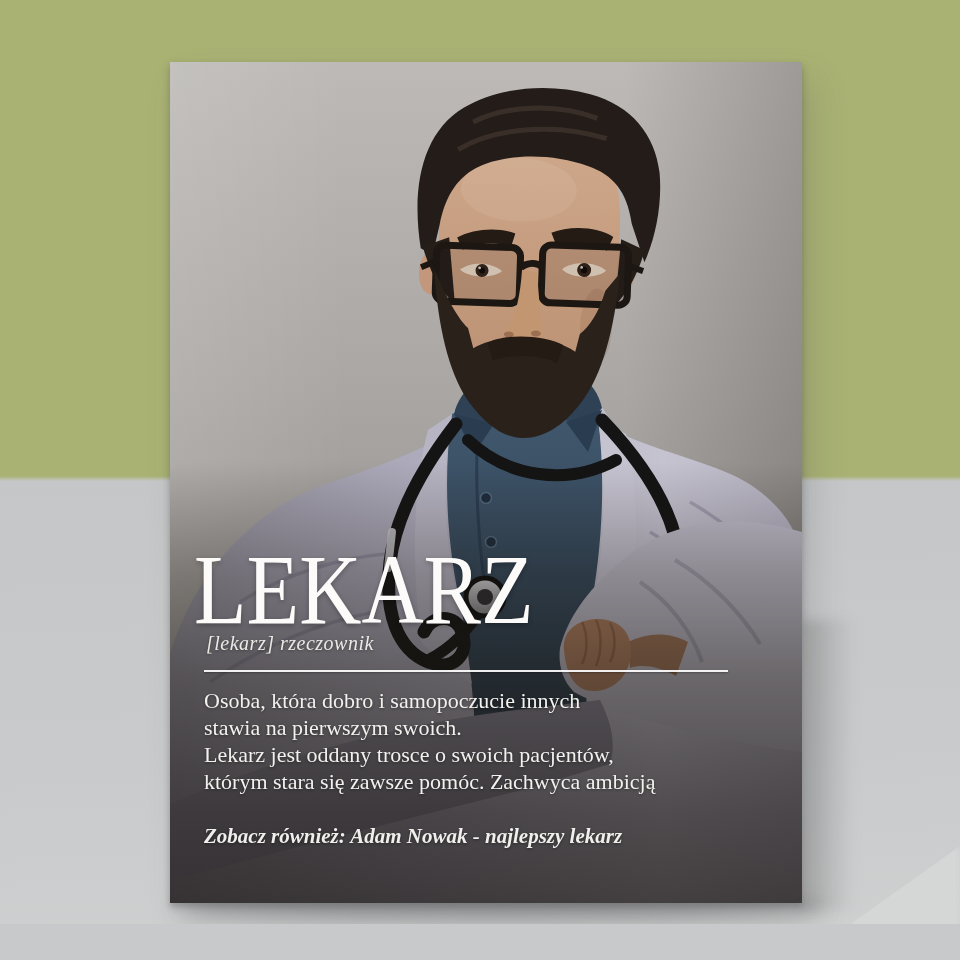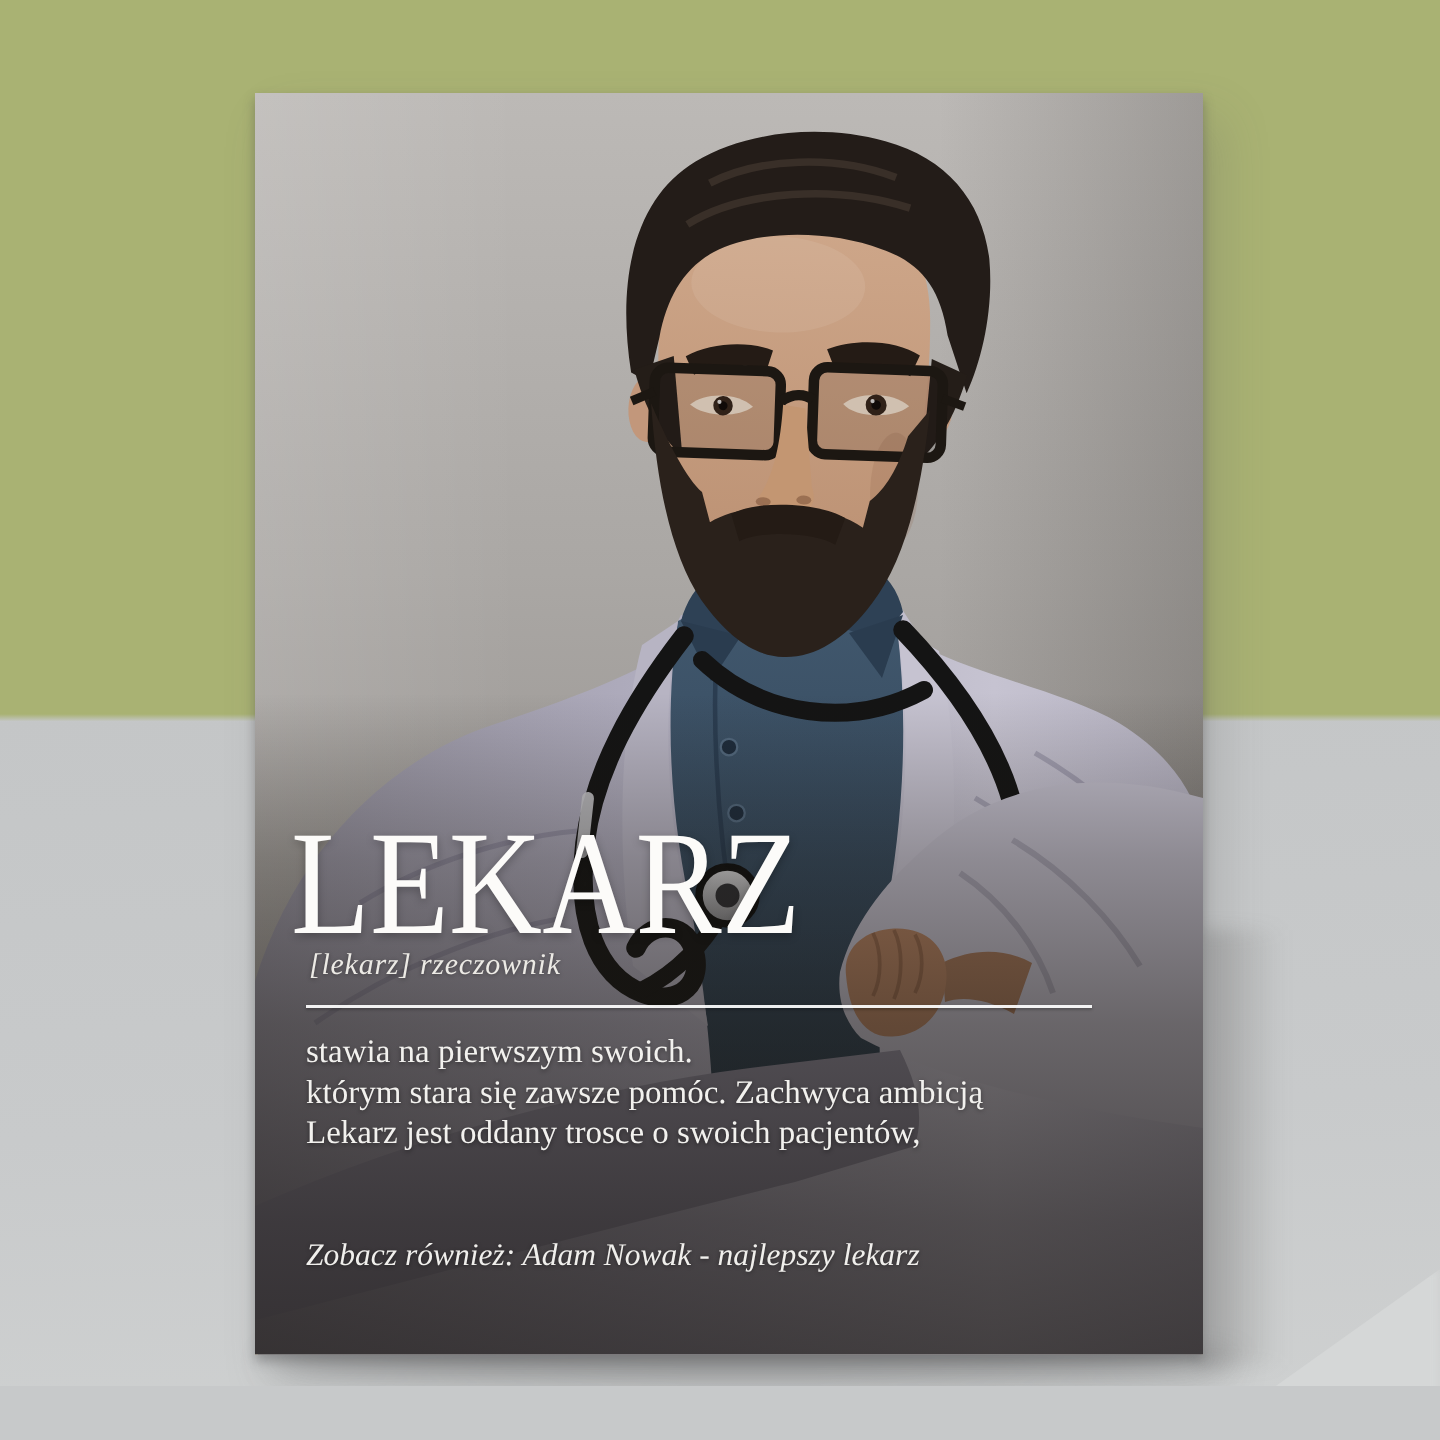--- a/index.html
+++ b/index.html
@@ -22,21 +22,21 @@
   .poster-text{position:absolute;left:0;top:0;width:632px;height:841px;}
   .title{position:absolute;left:24px;top:478px;font-size:99px;line-height:1;color:#fcfbf9;
          transform:scaleX(.87);transform-origin:left top;white-space:nowrap;
          text-shadow:0 2px 6px rgba(0,0,0,.28);}
   .phonetic{position:absolute;left:36px;top:570px;font-size:20px;font-style:italic;color:#eceae5;
          letter-spacing:.5px;text-shadow:0 1px 3px rgba(0,0,0,.35);text-align:center;}
   .divider{position:absolute;left:34px;top:608px;width:524px;height:2px;
          background:rgba(255,255,255,.92);box-shadow:0 1px 2px rgba(0,0,0,.3);}
   .definition{position:absolute;left:34px;top:625px;font-size:22px;line-height:27px;color:#f2f1ee;
          text-shadow:0 1px 3px rgba(0,0,0,.40);}
-  .see-also{position:absolute;left:34px;top:762px;font-size:21px;font-weight:normal;font-style:italic;
+  .see-also{position:absolute;left:34px;top:762px;font-size:21px;font-weight:bold;font-style:italic;
          color:#f0efec;text-shadow:0 1px 3px rgba(0,0,0,.40);white-space:nowrap;}
 </style>
 </head>
 <body>
 
 <div class="scene">
   <div class="wall" style="background:#a9b273"></div>
   <div class="floor"></div>
   <div class="wall-floor-blend"></div>
   <div class="floor-sheen"></div>
@@ -185,20 +185,21 @@
       </g>
 
       <rect x="0" y="400" width="632" height="441" fill="url(#darkOverlay)"></rect>
     </svg>
 
     <div class="poster-text">
       <div class="title">LEKARZ</div>
       <div class="phonetic">[lekarz] rzeczownik</div>
       <div class="divider"></div>
       <div class="definition">
+        <div class="def-line">Osoba, która dobro i samopoczucie innych</div>
         <div class="def-line">stawia na pierwszym swoich.</div>
+        <div class="def-line">Lekarz jest oddany trosce o swoich pacjentów,</div>
         <div class="def-line">którym stara się zawsze pomóc. Zachwyca ambicją</div>
-        <div class="def-line">Lekarz jest oddany trosce o swoich pacjentów,</div>
       </div>
       <div class="see-also">Zobacz również: Adam Nowak - najlepszy lekarz</div>
     </div>
   </div>
 </div>
 
 </body></html>

